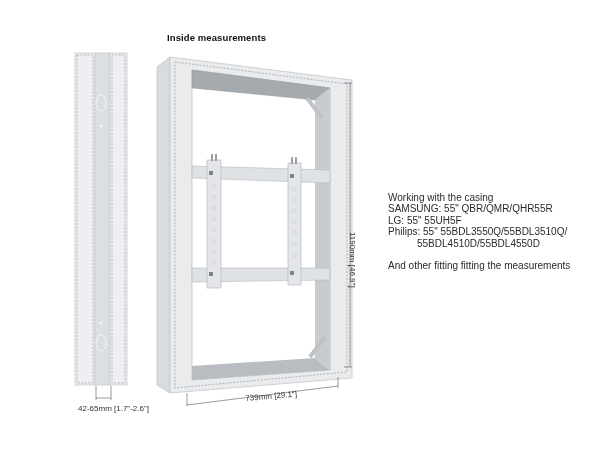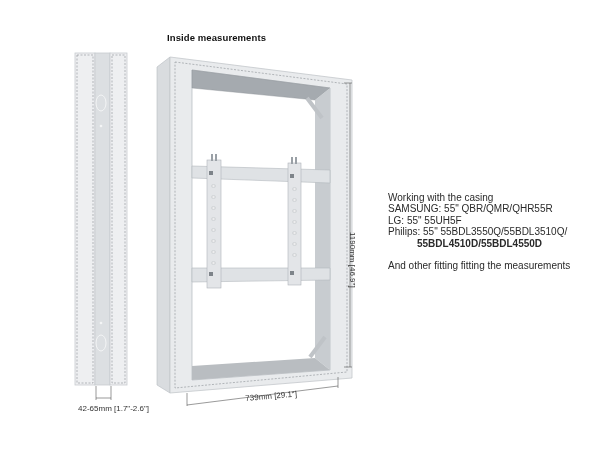--- a/index.html
+++ b/index.html
@@ -1,21 +1,21 @@
 <!DOCTYPE html>
 <html><head>
 <meta charset="utf-8">
 <style>
   html, body { margin:0; padding:0; background:#ffffff; }
   body { width:610px; height:450px; position:relative; overflow:hidden; font-family:"Liberation Sans", sans-serif; color:#222; }
   .abs { position:absolute; }
   .title { left:131px; top:32px; font-size:9.5px; font-weight:bold; color:#111; letter-spacing:0.1px;margin-left:36px; }
   .spec { left:388px; top:192px; font-size:10px; line-height:11.4px; color:#2a2a2a; }
   .spec div { white-space:nowrap; }
-  .spec .indent { padding-left:29px;font-weight:bold; }
+  .spec .indent { padding-left:29px; }
   .spec .gap { height:11px; }
   .dim { font-size:8px; color:#333; white-space:nowrap; }
   .dim-depth { left:78px; top:404px; }
   .dim-width { left:245px; top:394px; transform:rotate(-5deg); transform-origin:left top; }
   .dim-height { left:357px; top:232px; transform:rotate(90deg); transform-origin:left top; }
 </style>
 </head>
 <body>
 
 <div class="abs title">Inside measurements</div>

